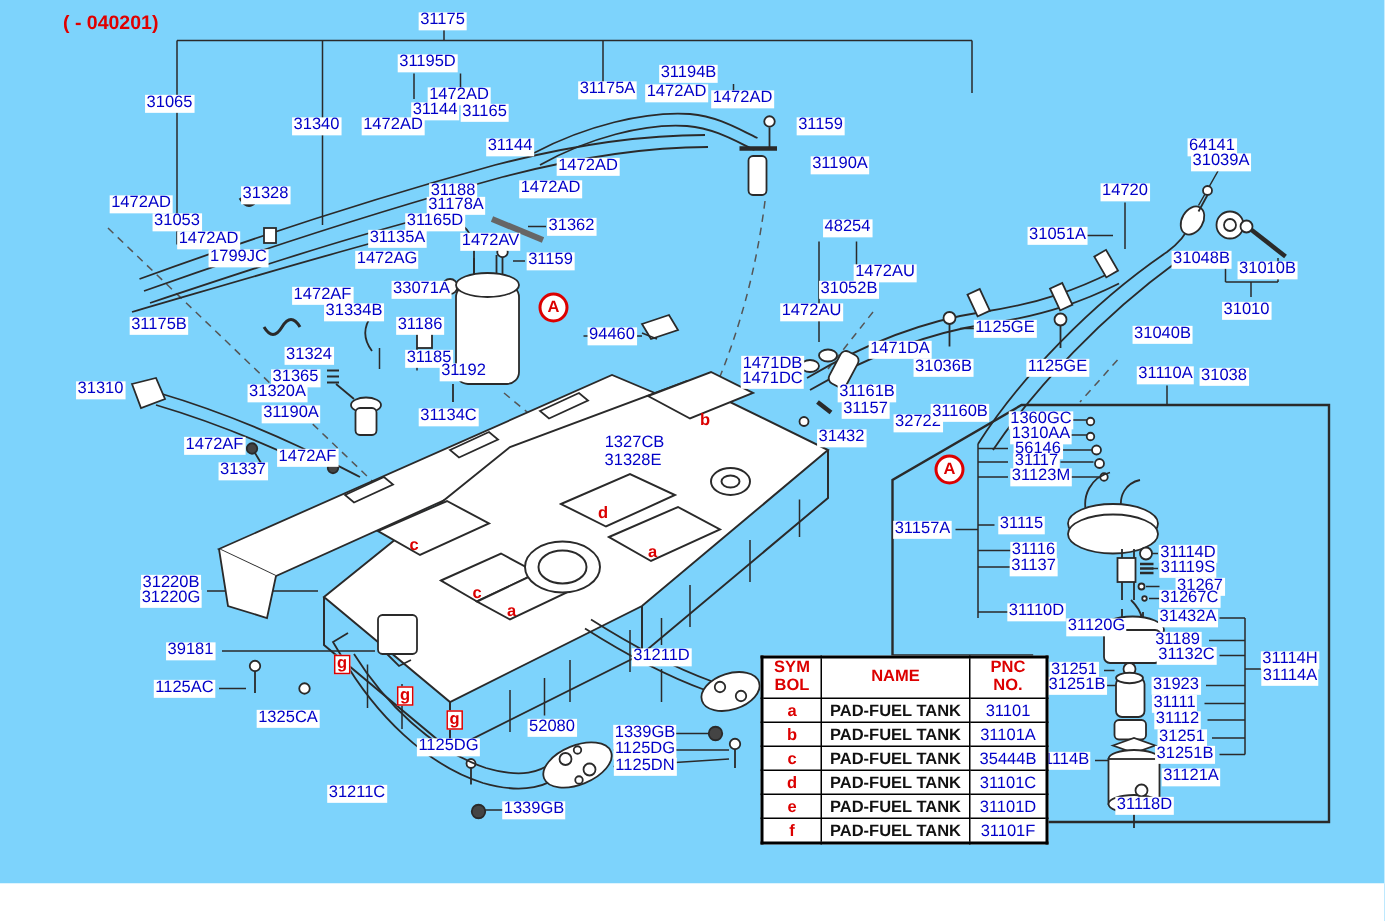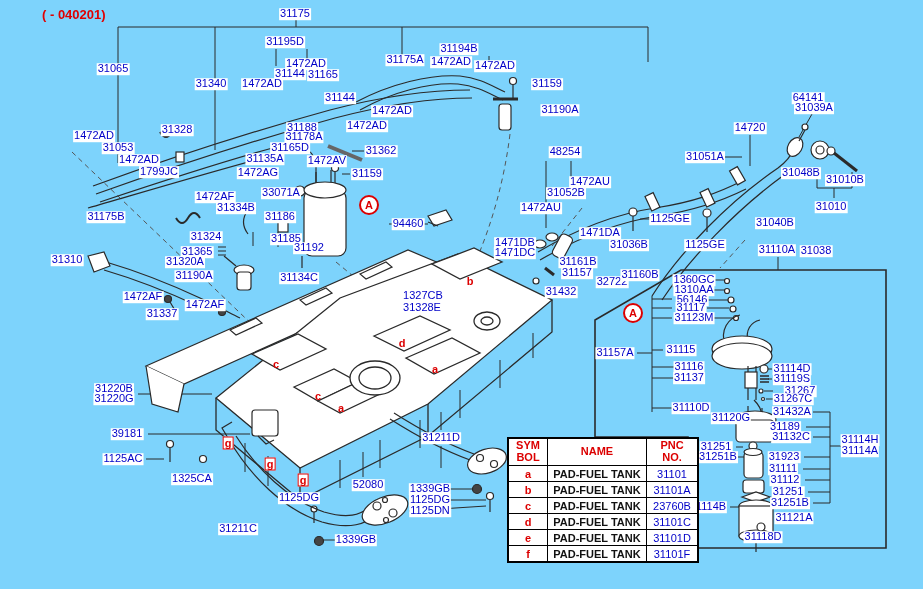--- a/index.html
+++ b/index.html
@@ -375,21 +375,21 @@
           <td class="pnc">31101</td>
         </tr>
         <tr>
           <td class="sym">b</td>
           <td class="name">PAD-FUEL TANK</td>
           <td class="pnc">31101A</td>
         </tr>
         <tr>
           <td class="sym">c</td>
           <td class="name">PAD-FUEL TANK</td>
-          <td class="pnc">23760B</td>
+          <td class="pnc">35444B</td>
         </tr>
         <tr>
           <td class="sym">d</td>
           <td class="name">PAD-FUEL TANK</td>
           <td class="pnc">31101C</td>
         </tr>
         <tr>
           <td class="sym">e</td>
           <td class="name">PAD-FUEL TANK</td>
           <td class="pnc">31101D</td>

